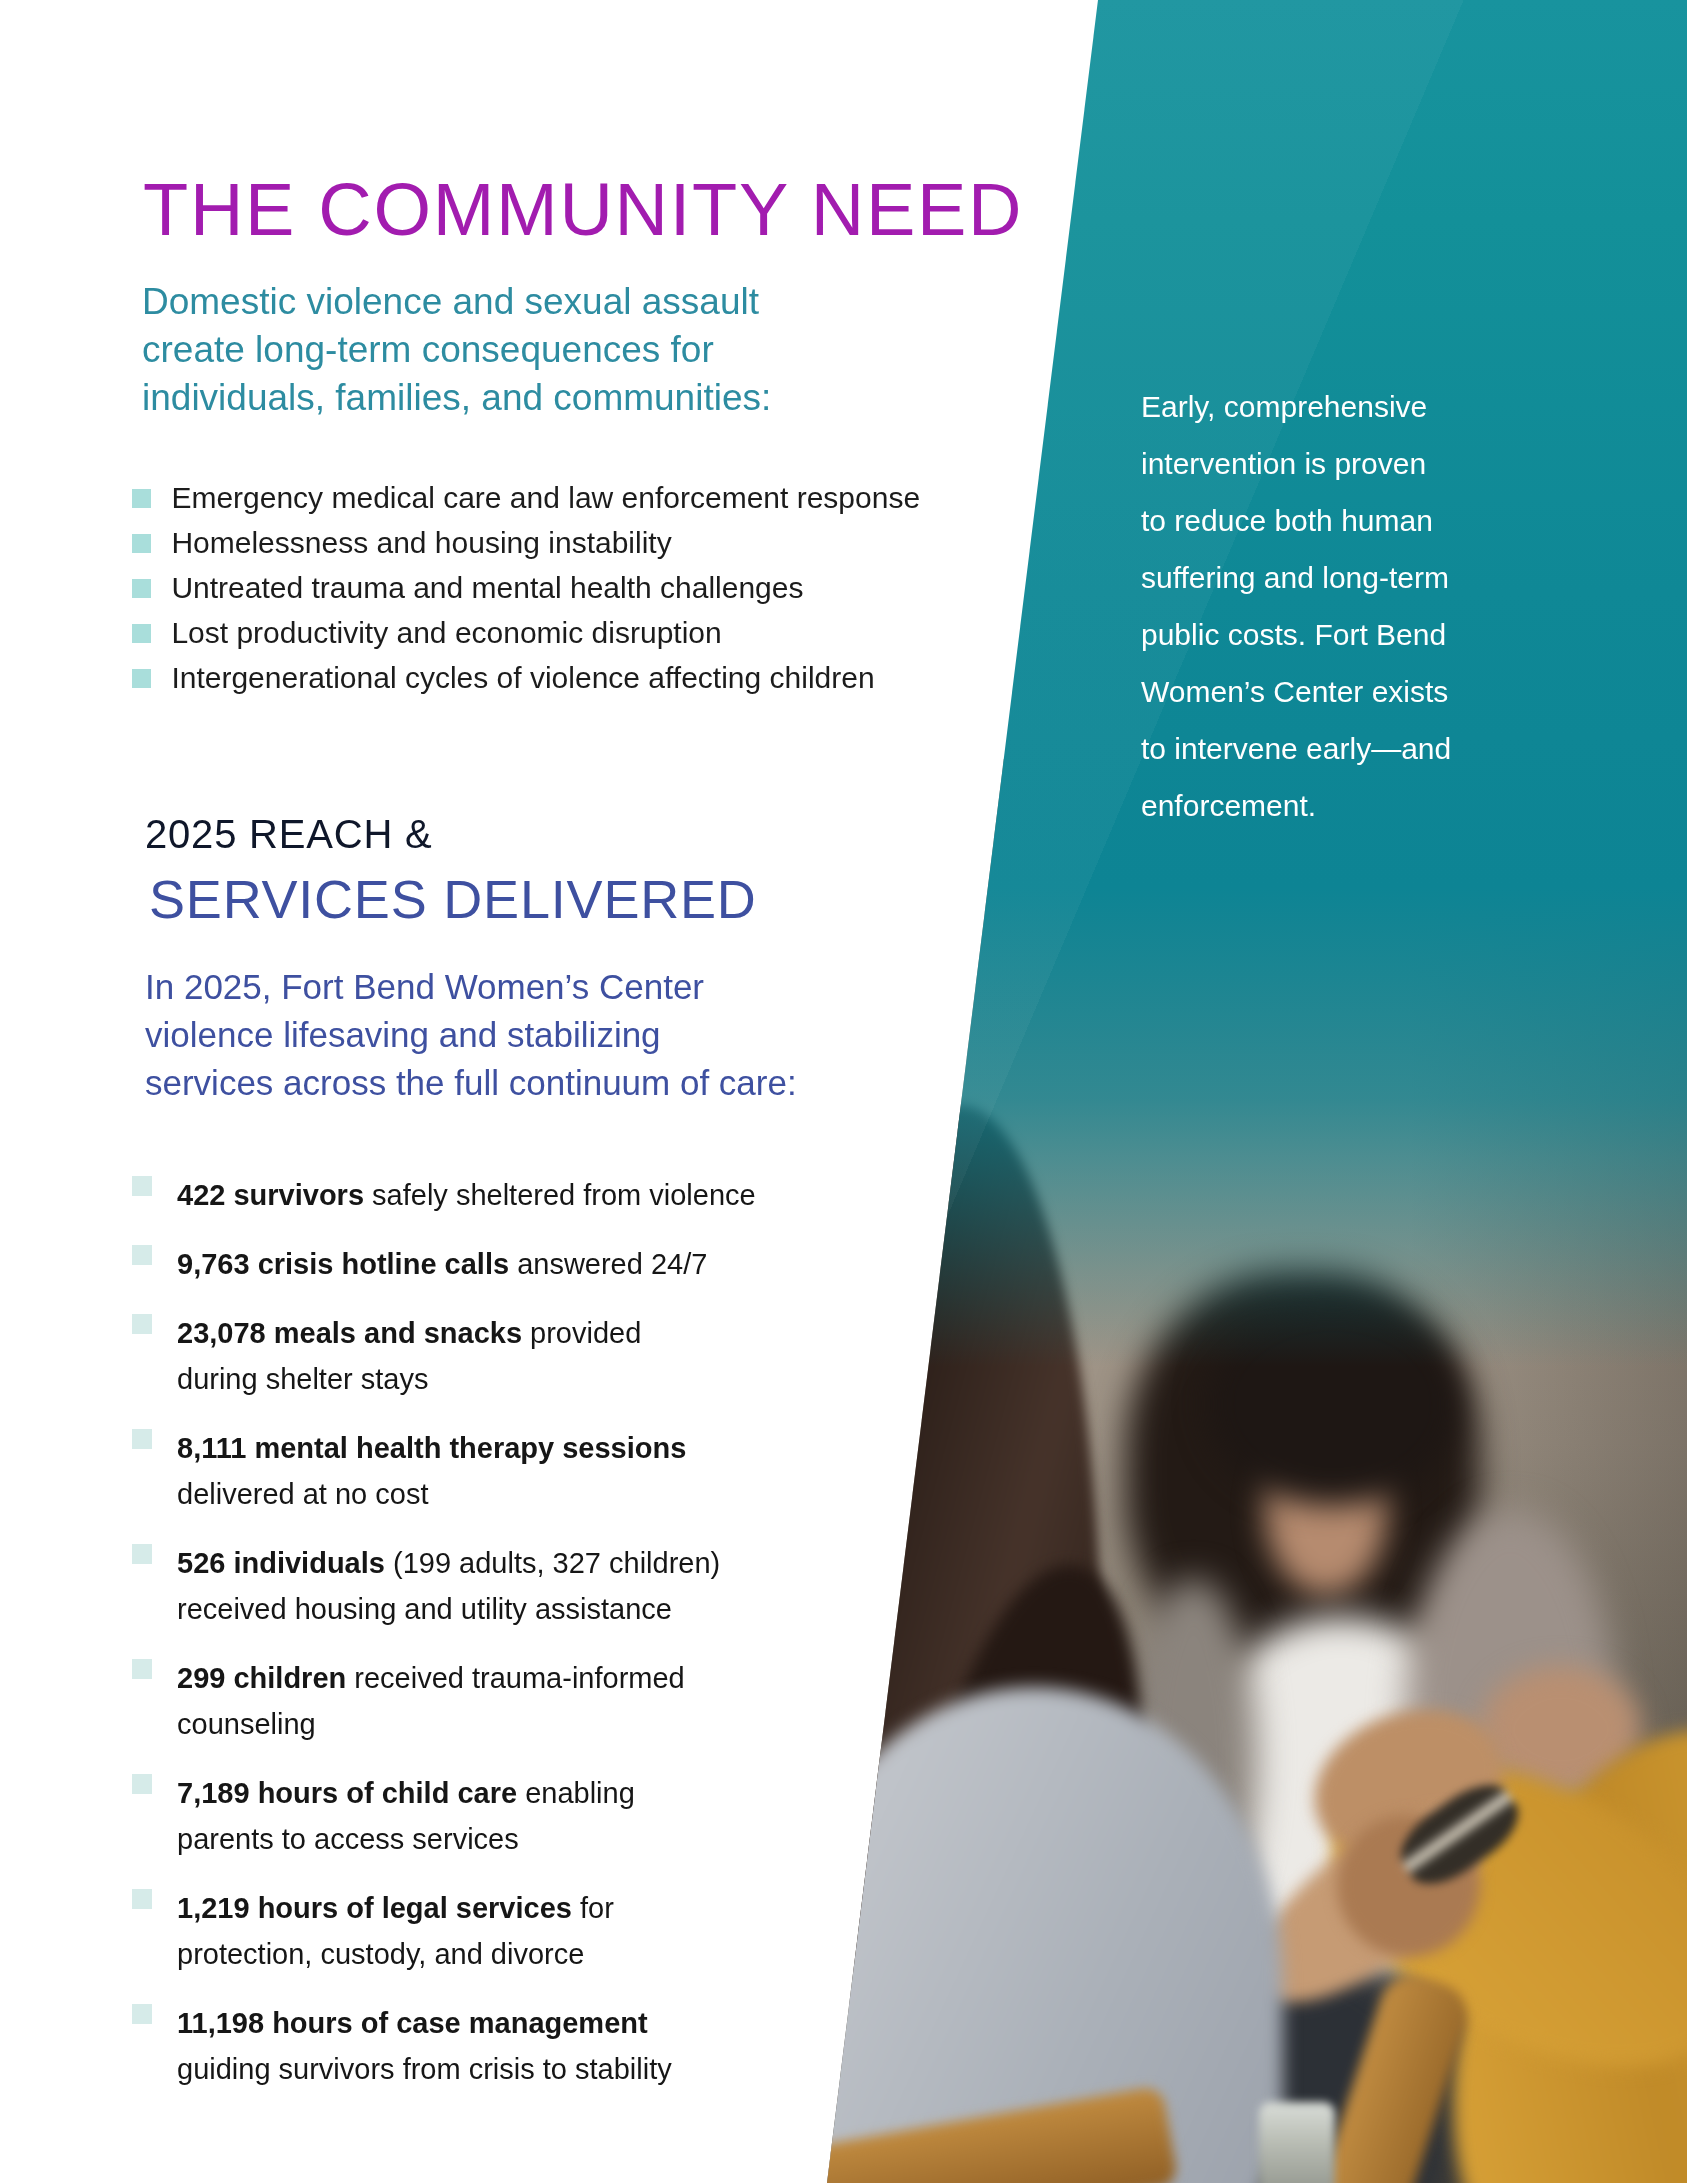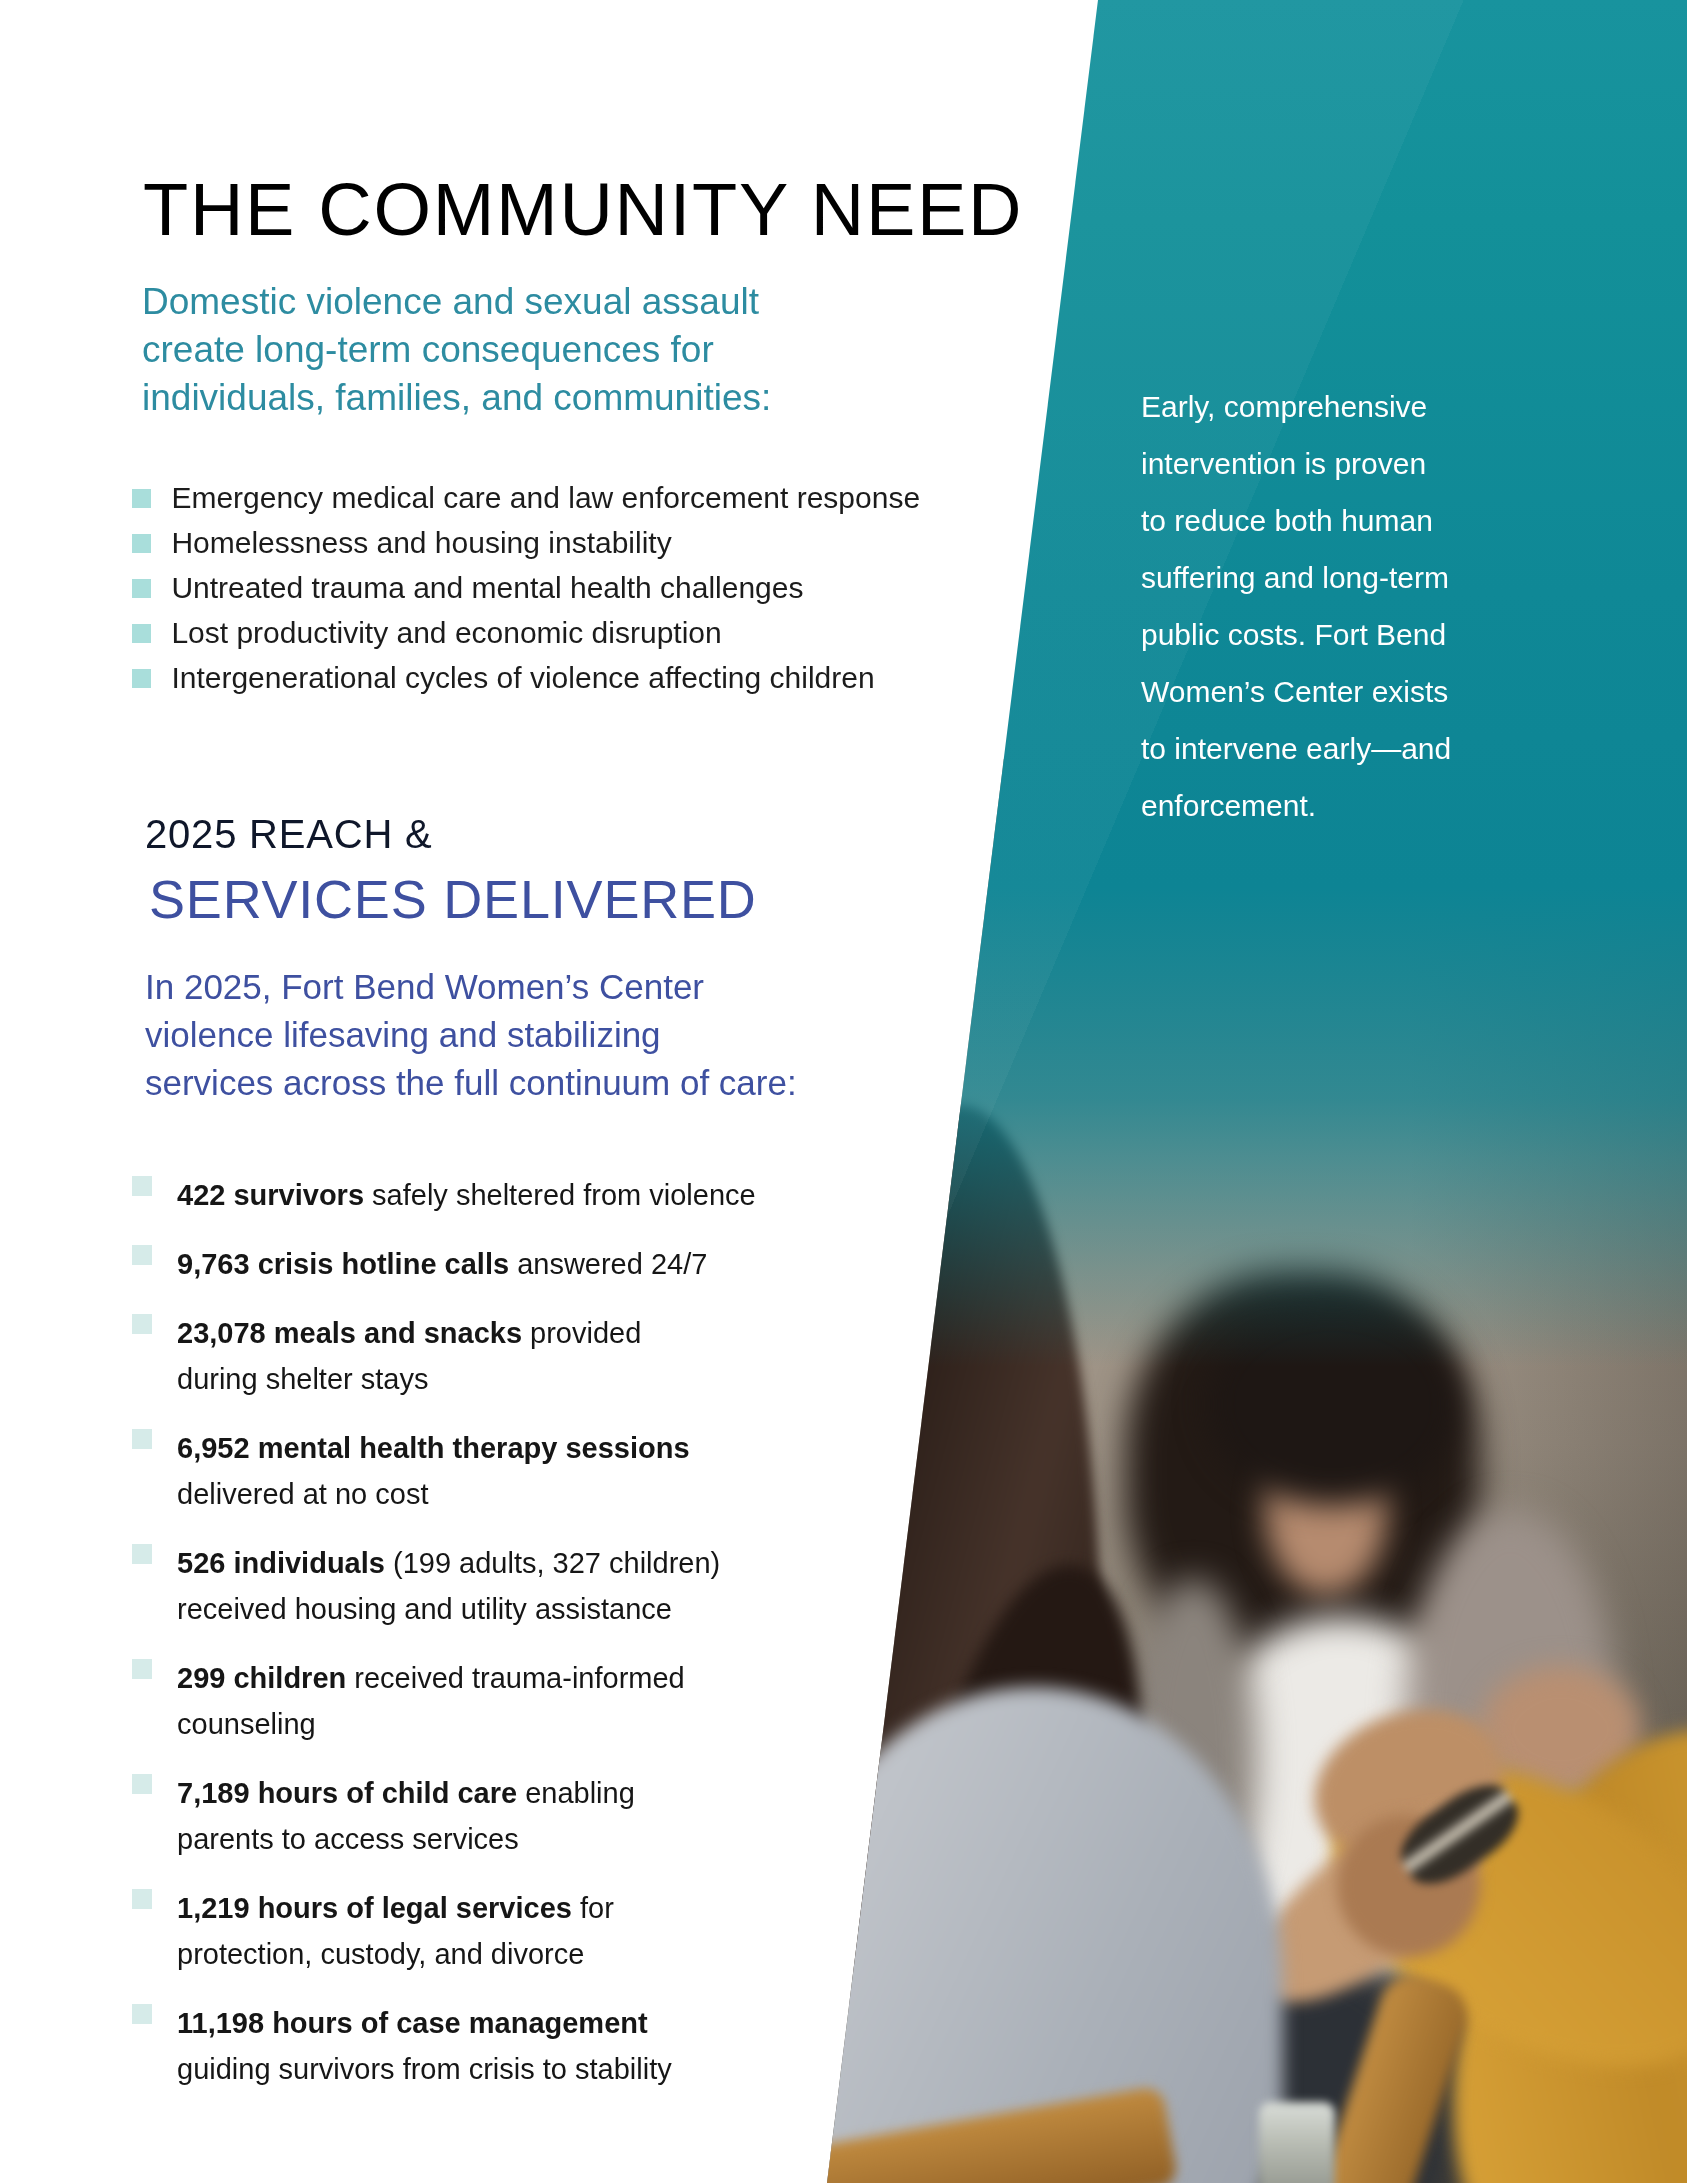--- a/index.html
+++ b/index.html
@@ -4,21 +4,21 @@
 <style>
   html,body{margin:0;padding:0;}
   body{
     width:1687px;height:2183px;position:relative;background:#ffffff;
     font-family:"Liberation Sans", sans-serif;overflow:hidden;
     -webkit-font-smoothing:antialiased;
   }
   .abs{position:absolute;}
 
   
-  .need-title{left:143px;top:167px;font-size:74px;font-weight:400;letter-spacing:1.7px;color:#000000;white-space:nowrap;}
+  .need-title{left:143px;top:167px;font-size:74px;font-weight:400;letter-spacing:1.7px;color:#a21caf;white-space:nowrap;}
   .intro1{left:142px;top:278px;color:#2d8ca1;font-size:37px;line-height:48px;}
   .intro1 div{white-space:nowrap;}
 
   ul.blist{list-style:none;margin:0;padding:0;}
   .list1{left:132px;top:481px;}
   .list1 li{display:flex;align-items:flex-start;height:45px;font-size:30px;color:#1c1c1c;white-space:nowrap;}
   .sq{flex:0 0 auto;width:19.4px;height:19.4px;background:#a9dedb;margin:7.6px 20px 0 0;}
 
   .h2a{left:145px;top:812px;font-size:40px;font-weight:400;letter-spacing:0.8px;color:#0f172a;white-space:nowrap;}
   .h2b{left:145px;top:864px;font-size:54px;font-weight:400;letter-spacing:0.8px;color:#3e50a0;white-space:nowrap;}
@@ -191,21 +191,21 @@
     <span class="sq2"></span>
     <div>
       <div class="ln"><b>23,078 meals and snacks</b><span> provided</span></div>
       <div class="ln cont">during shelter stays</div>
 
     </div>
   </li>
   <li>
     <span class="sq2"></span>
     <div>
-      <div class="ln"><b>6,952 mental health therapy sessions</b><span></span></div>
+      <div class="ln"><b>8,111 mental health therapy sessions</b><span></span></div>
       <div class="ln cont">delivered at no cost</div>
 
     </div>
   </li>
   <li>
     <span class="sq2"></span>
     <div>
       <div class="ln"><b>526 individuals</b><span> (199 adults, 327 children)</span></div>
       <div class="ln cont">received housing and utility assistance</div>
 

